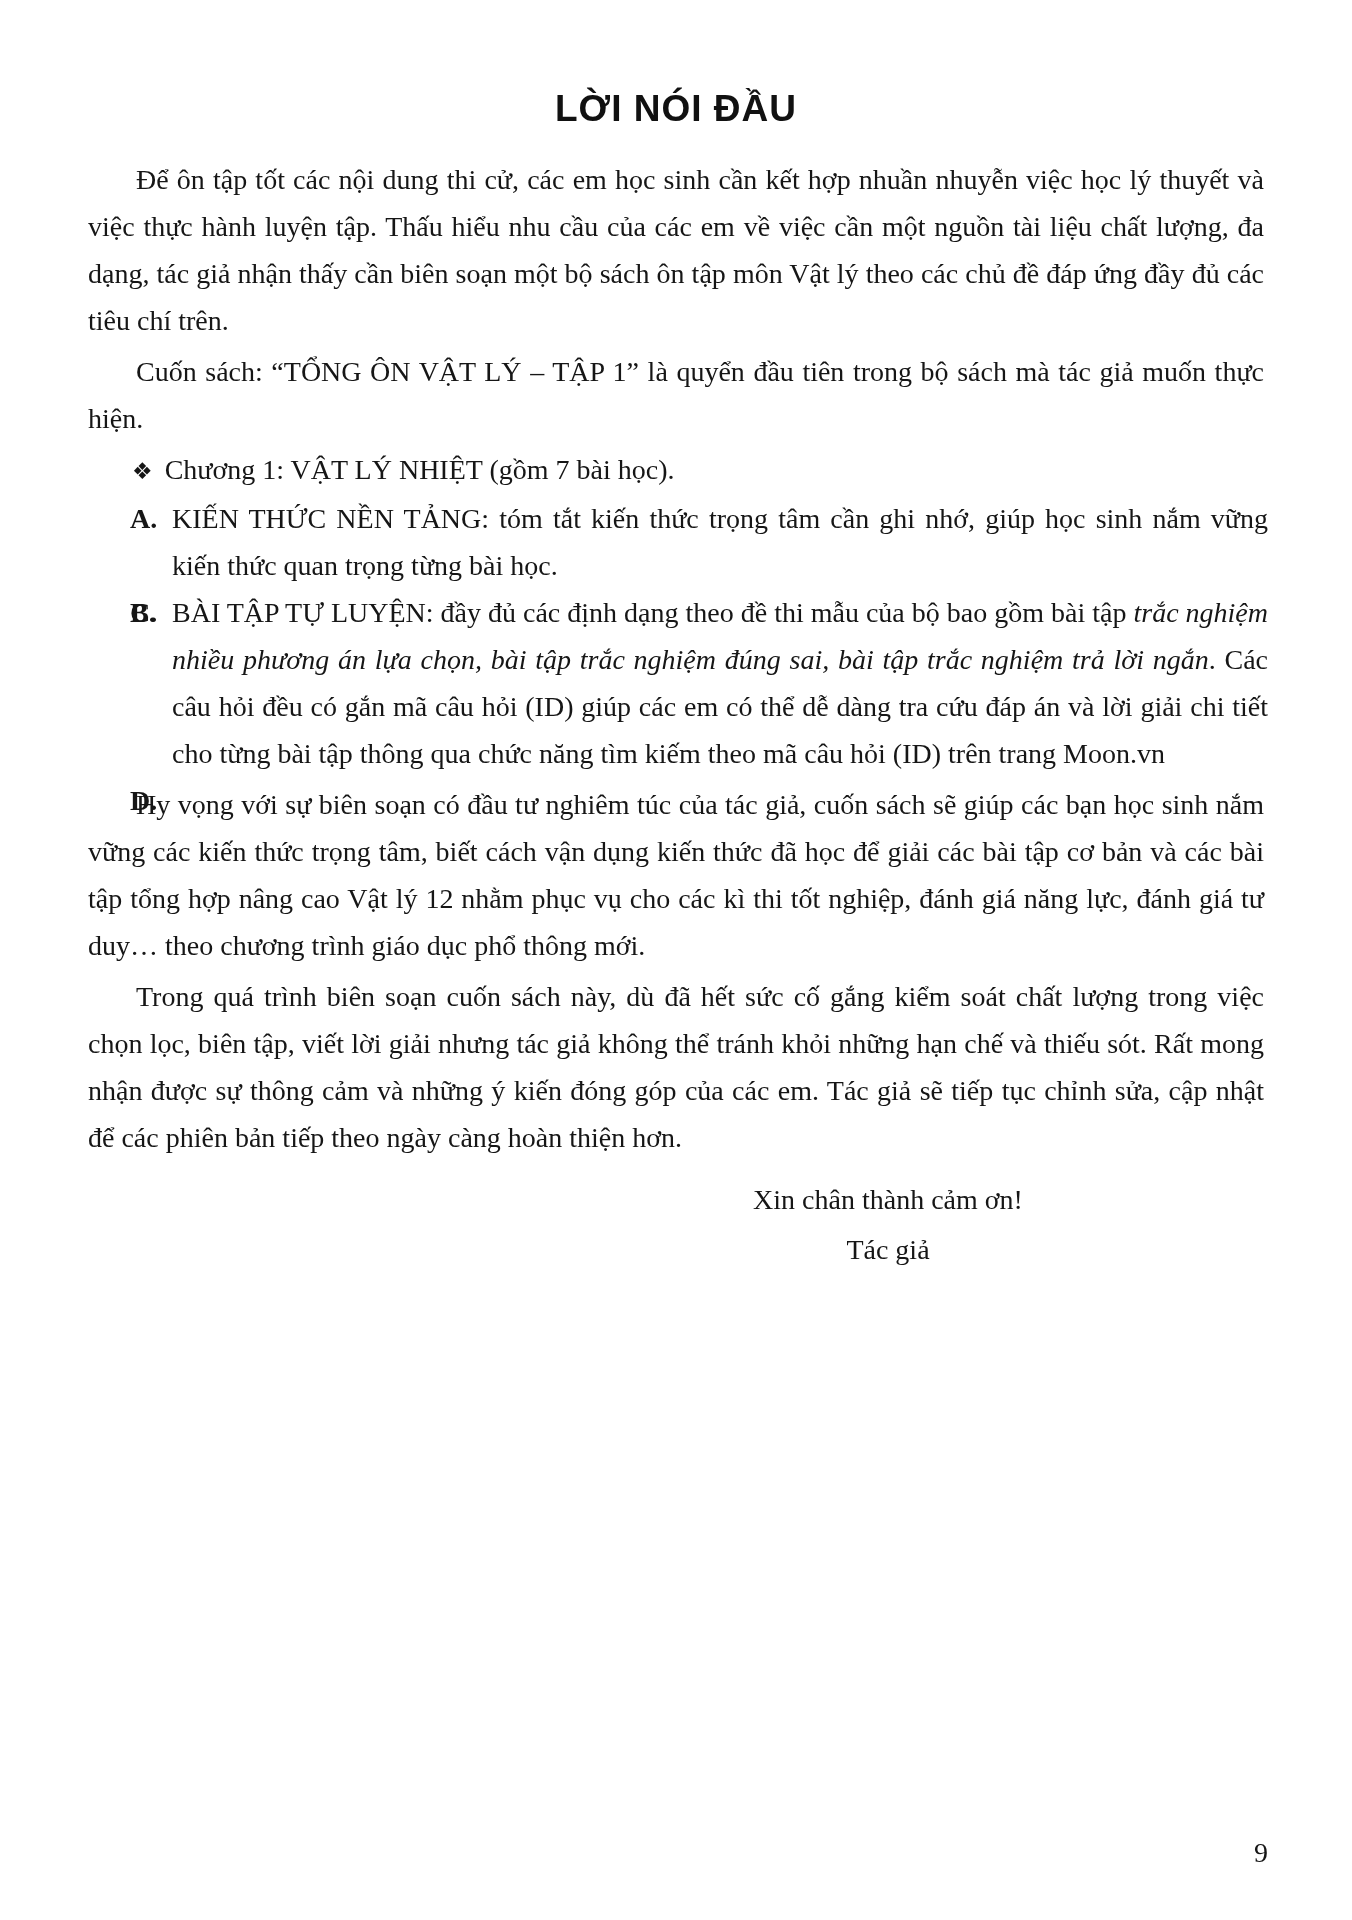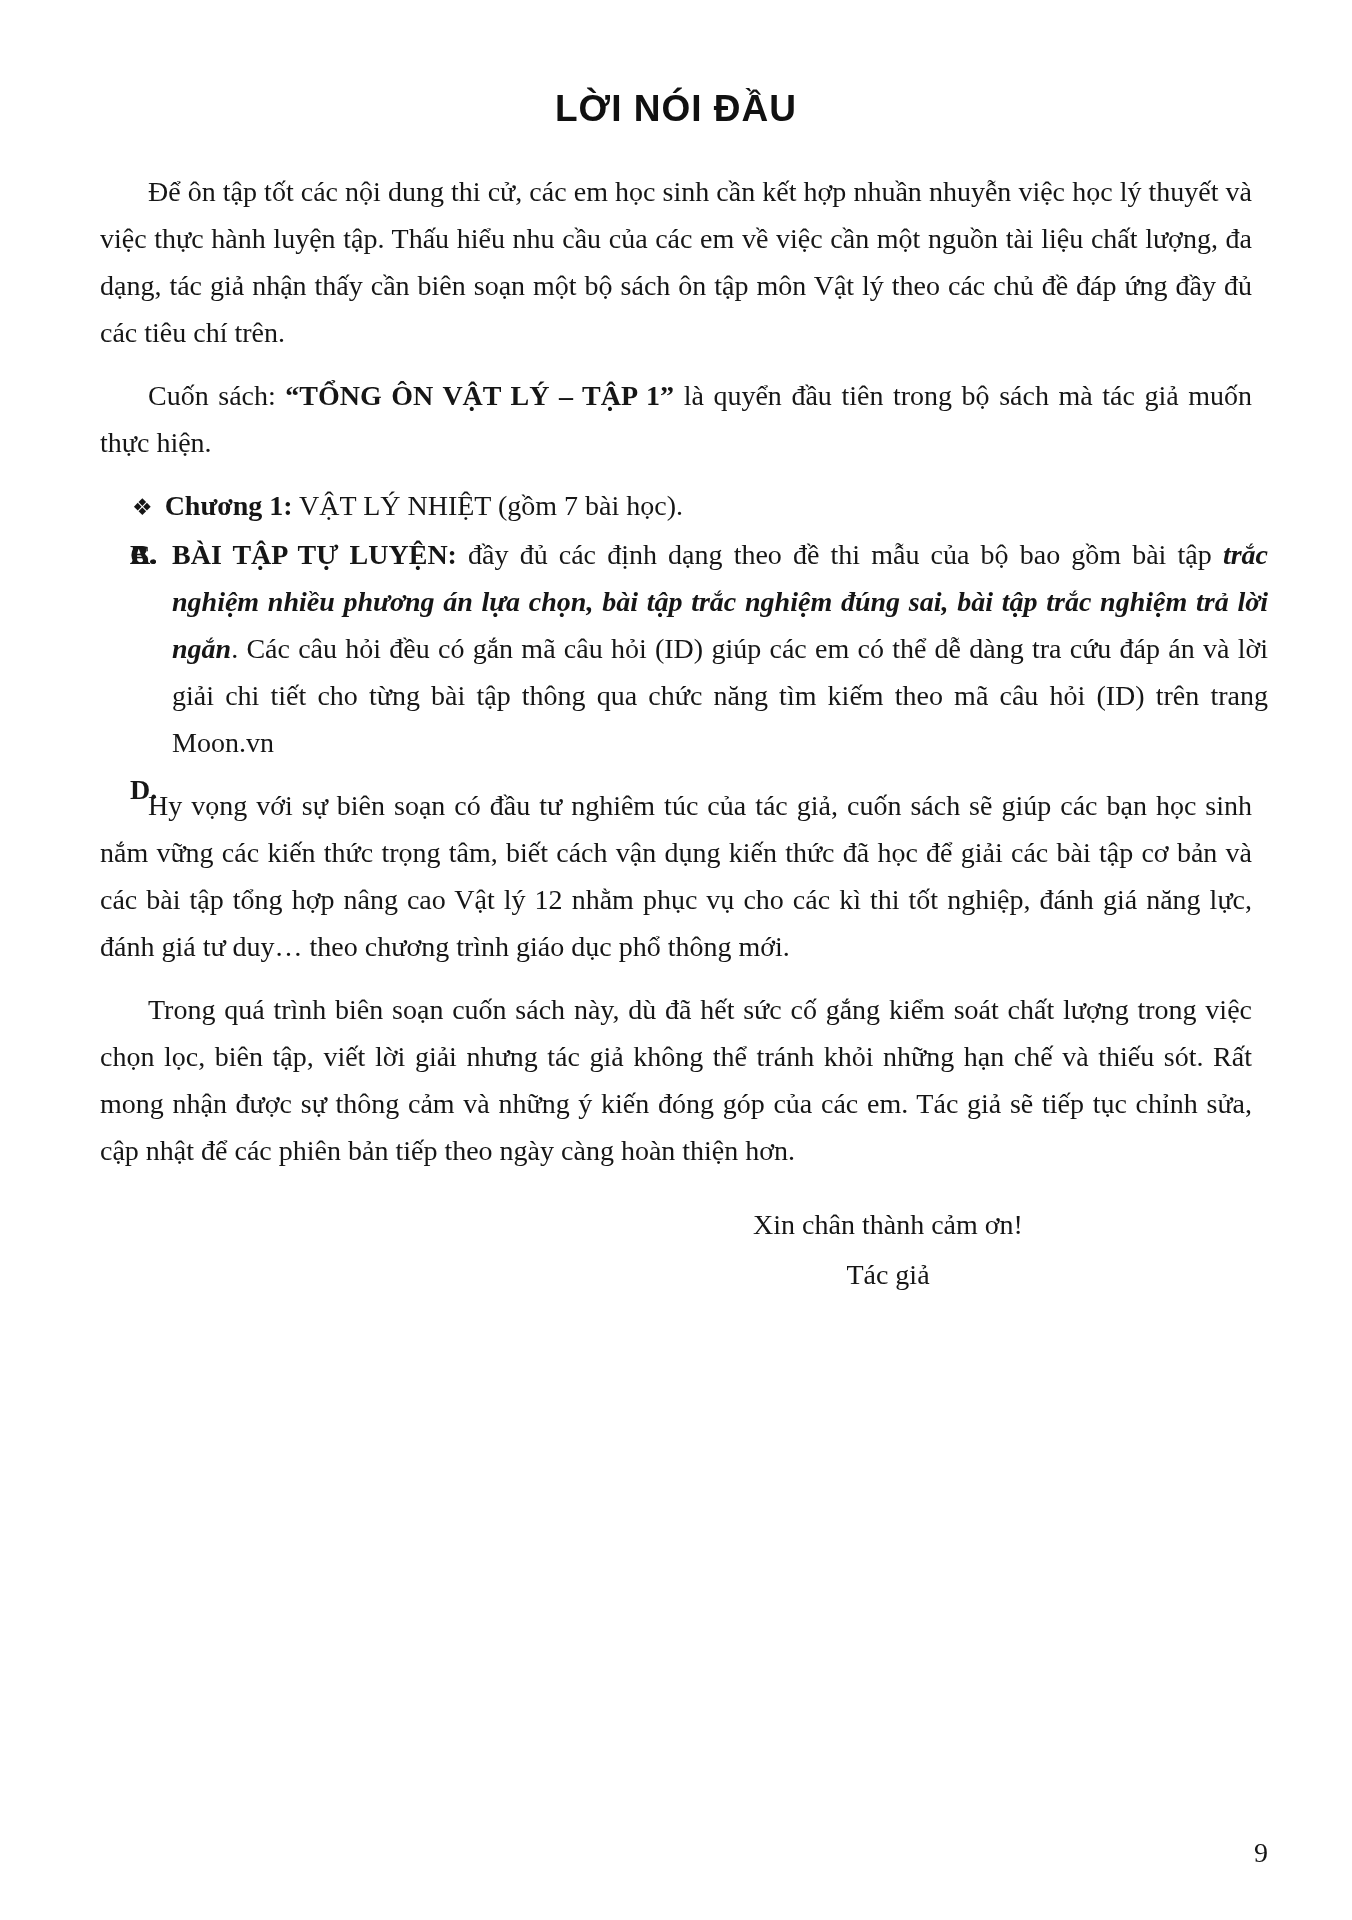--- a/index.html
+++ b/index.html
@@ -22,23 +22,23 @@
     margin: 0 0 20px 0;
     text-align: center;
     font-family: "Liberation Sans", sans-serif;
     font-size: 37px;
     line-height: 46px;
     font-weight: 700;
     letter-spacing: 1px;
     color: #111111;
   }
   main.content { display: block; }
-  .para { margin: 16px; text-align: justify; }
+  .para { margin: 4px; text-align: justify; }
   .indent { text-indent: 48px; }
-  .b { font-weight: 700; }
+  .b { font-weight: 400; }
   .i { font-style: italic; }
   .bullet-item {
     padding-left: 48px;
     text-align: justify;
   }
   .bullet-marker {
     font-family: "DejaVu Sans", sans-serif;
     font-size: 23px;
     margin-right: 12px;
   }
@@ -89,20 +89,21 @@
 
 
     <div class="bullet-item">
       <span class="bullet-marker">❖</span><span class="bullet-text"><span class="b">Chương 1:</span><span> VẬT LÝ NHIỆT (gồm 7 bài học).</span></span>
     </div>
 
 
 
     <div class="letter-item">
       <span class="letter">A.</span>
+      <span class="letter-body"><span class="b">KIẾN THỨC NỀN TẢNG:</span><span> tóm tắt kiến thức trọng tâm cần ghi nhớ, giúp học sinh nắm vững kiến thức quan trọng từng bài học.</span></span>
     </div>
 
     <div class="letter-item">
       <span class="letter">B.</span>
     </div>
 
     <div class="letter-item">
       <span class="letter">C.</span>
       <span class="letter-body"><span class="b">BÀI TẬP TỰ LUYỆN:</span><span> đầy đủ các định dạng theo đề thi mẫu của bộ bao gồm bài tập </span><span class="b i">trắc nghiệm nhiều phương án lựa chọn, bài tập trắc nghiệm đúng sai, bài tập trắc nghiệm trả lời ngắn</span><span>. Các câu hỏi đều có gắn mã câu hỏi (ID) giúp các em có thể dễ dàng tra cứu đáp án và lời giải chi tiết cho từng bài tập thông qua chức năng tìm kiếm theo mã câu hỏi (ID) trên trang Moon.vn</span></span>
     </div>

